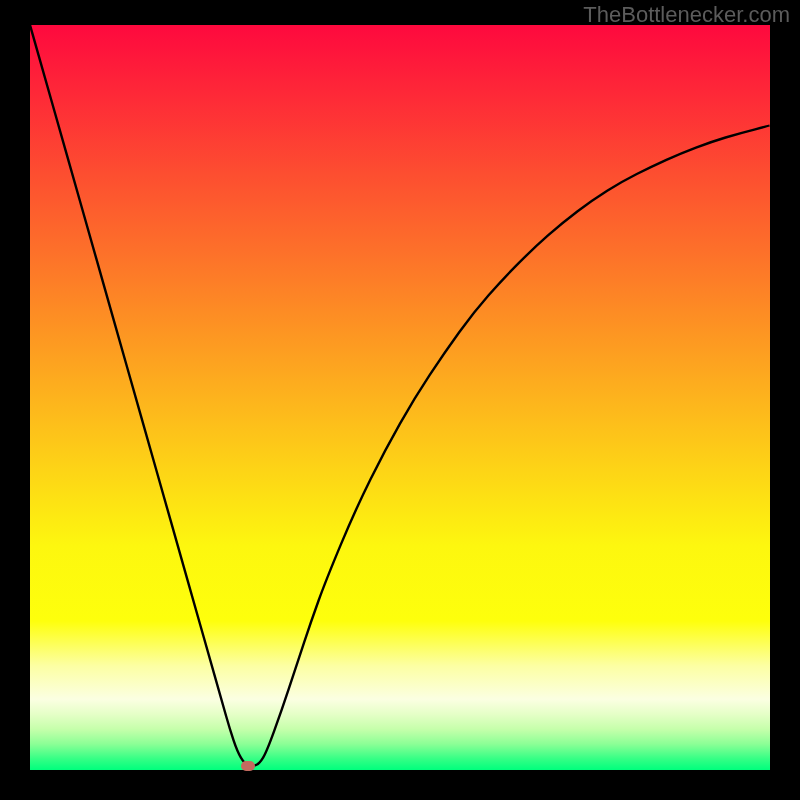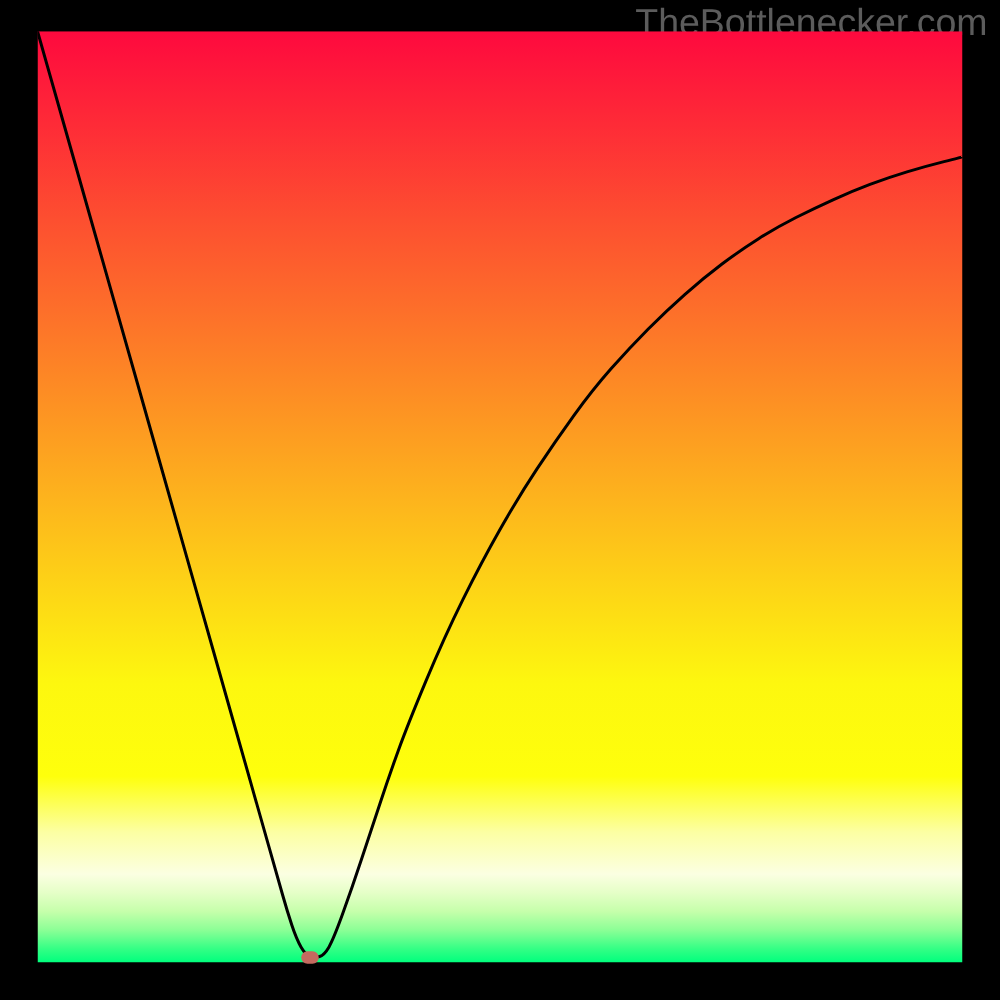--- a/index.html
+++ b/index.html
@@ -30,21 +30,21 @@
   }
   .curve-svg {
     position: absolute;
     inset: 0;
   }
   .watermark {
     position: absolute;
     top: 2px;
     right: 10px;
     color: #5c5c5c;
-    font-size: 30px;
+    font-size: 22px;
     font-weight: 400;
     letter-spacing: 0px;
   }
   .marker {
     position: absolute;
     width: 14px;
     height: 10px;
     background: #c46a5f;
     border-radius: 5px;
   }

